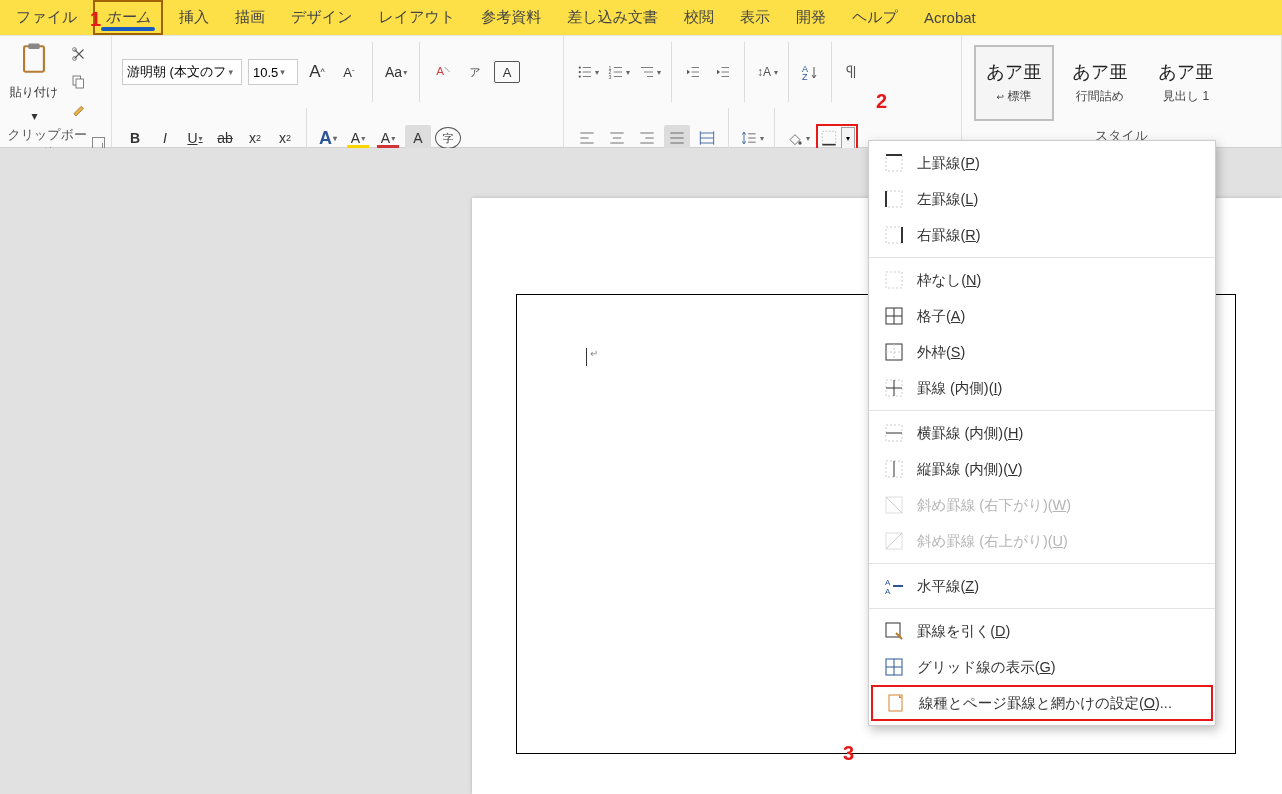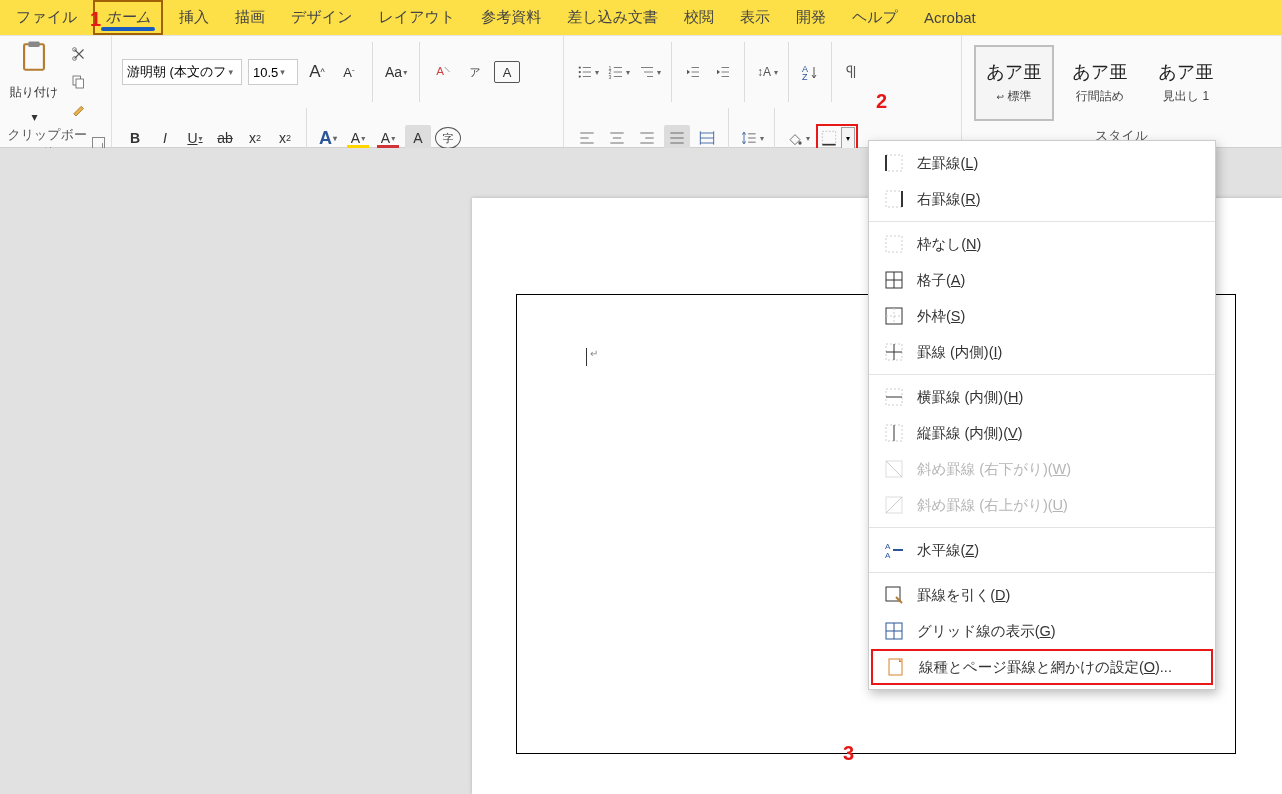--- a/index.html
+++ b/index.html
@@ -20,21 +20,21 @@
 .launcher::after { content:""; position:absolute; right:1px; bottom:1px; width:5px; height:5px; border-right:1px solid #888; border-bottom:1px solid #888; }
 
 .btn { min-width:26px; height:26px; display:flex; align-items:center; justify-content:center; font-size:14px; color:#333; cursor:pointer; border-radius:2px; padding:0 2px; }
 .row { display:flex; align-items:center; gap:2px; }
 .col { display:flex; flex-direction:column; gap:2px; }
 .sep { width:1px; height:60px; background:#ddd; margin:0 4px; }
 
 .combo { display:flex; align-items:center; border:1px solid #ccc; background:#fff; height:26px; padding:0 4px; font-size:13px; gap:2px; }
 .combo .caret { font-size:9px; color:#666; }
 
-.bigbtn { display:flex; flex-direction:column; align-items:center; justify-content:space-between; width:56px; height:84px; gap:2px; cursor:pointer; }
+.bigbtn { display:flex; flex-direction:column; align-items:center; justify-content:center; width:56px; height:84px; gap:8px; cursor:pointer; }
 .bigbtn svg { width:34px; height:34px; }
 .bigbtn span { font-size:12px; color:#333; }
 
 .split-caret { font-size:8px; color:#666; margin-left:1px; }
 
 .style-box { width:80px; height:76px; border:1px solid transparent; display:flex; flex-direction:column; align-items:center; justify-content:center; gap:4px; cursor:pointer; }
 .style-box.sel { border:2px solid #bfbfbf; background:#f5f5f5; }
 .style-sample { font-size:18px; color:#222; }
 .style-name { font-size:12px; color:#444; }
 
@@ -380,20 +380,29 @@
     <div class="page-body"></div>
     <div class="cursor"></div>
   </div>
 </div>
 
 <div class="menu">
   <div class="menu-item">
       <span class="menu-icon">
         <svg width="20" height="20">
           <rect x="2" y="2" width="16" height="16" fill="none" stroke="#ccc" stroke-dasharray="2 2"></rect>
+          <line x1="2" y1="2" x2="18" y2="2" stroke="#333" stroke-width="2"></line>
+        </svg>
+      </span>
+      <span><span>上罫線(</span><u>P</u><span>)</span></span>
+    </div>
+  <div class="menu-item">
+      <span class="menu-icon">
+        <svg width="20" height="20">
+          <rect x="2" y="2" width="16" height="16" fill="none" stroke="#ccc" stroke-dasharray="2 2"></rect>
           <line x1="2" y1="2" x2="2" y2="18" stroke="#333" stroke-width="2"></line>
         </svg>
       </span>
       <span><span>左罫線(</span><u>L</u><span>)</span></span>
     </div>
   <div class="menu-item">
       <span class="menu-icon">
         <svg width="20" height="20">
           <rect x="2" y="2" width="16" height="16" fill="none" stroke="#ccc" stroke-dasharray="2 2"></rect>
           <line x1="18" y1="2" x2="18" y2="18" stroke="#333" stroke-width="2"></line>

